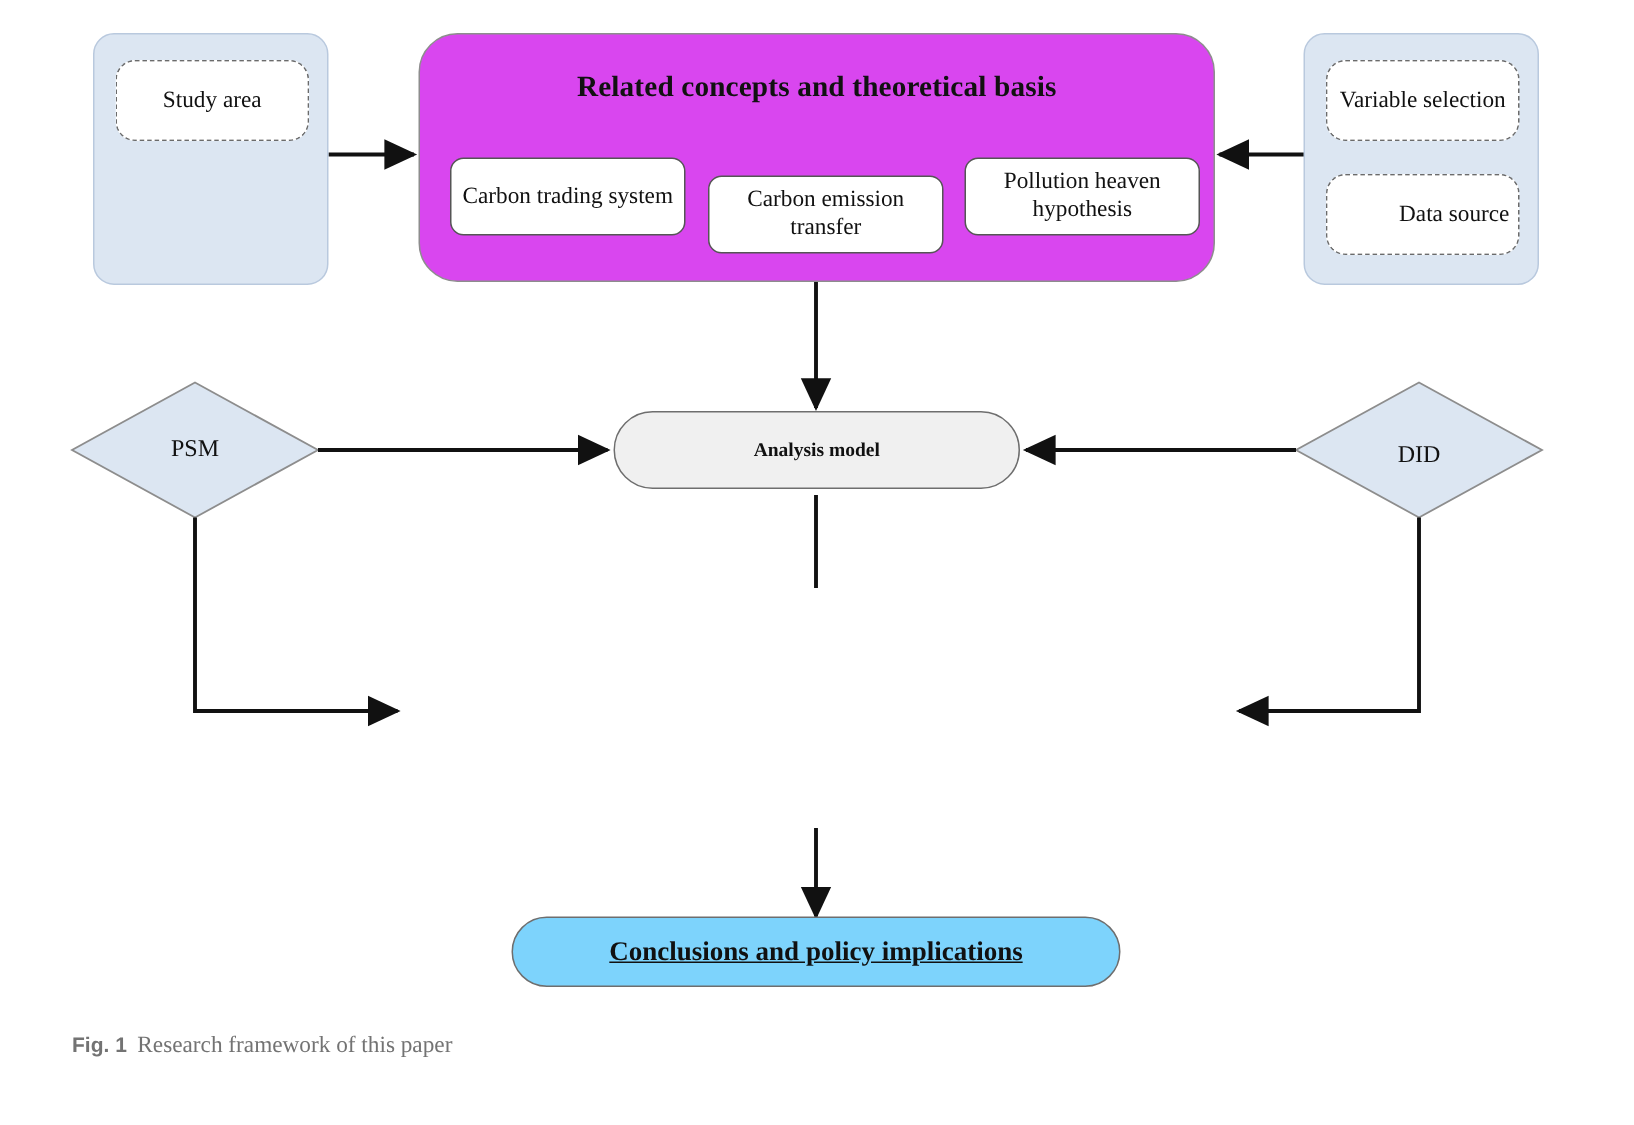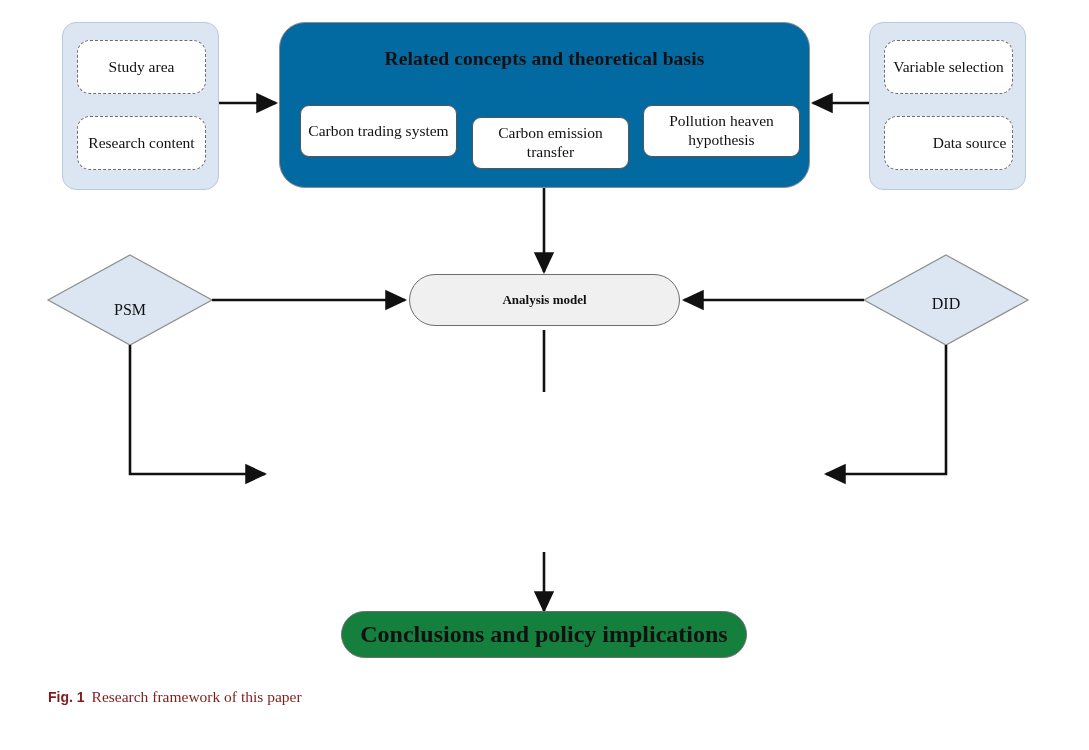--- a/index.html
+++ b/index.html
@@ -56,21 +56,21 @@
     color: #111111;
   }
 
   
   .group-box {
     box-sizing: border-box;
     border-radius: 26px;
     border: 1px solid #8d8d8d;
     display: block;
   }
-  .group-box.pink { background: #0369a1; }
+  .group-box.pink { background: #d946ef; }
   .group-box.green { background: #e3eed9; }
   .group-title {
     position: absolute;
     left: 0;
     right: 0;
     text-align: center;
     font-weight: bold;
     font-size: 19.5px;
     color: #111111;
     letter-spacing: 0.1px;
@@ -100,42 +100,43 @@
     align-items: center;
     justify-content: center;
     font-weight: bold;
     text-align: center;
   }
   .pill.analysis {
     background: #f0f0f0;
     font-size: 13px;
   }
   .pill.conclusions {
-    background: #15803d;
-    font-size: 24px;
+    background: #7dd3fc;
+    font-size: 18px;
+    text-decoration: underline;
   }
 
   
   .diamond-label {
     position: absolute;
     display: flex;
     align-items: center;
     justify-content: center;
     font-size: 16px;
     color: #111111;
     pointer-events: none;
   }
 
   
   .caption {
     position: absolute;
     left: 48px;
     top: 688px;
     font-size: 15px;
-    color: #7f1d1d;
+    color: #737373;
     white-space: nowrap;
   }
   .caption .fig-label {
     font-family: "Liberation Sans", sans-serif;
     font-weight: bold;
     font-size: 14px;
     margin-right: 7px;
   }
   .caption .fig-text {
     font-family: "Liberation Serif", serif;
@@ -174,23 +175,20 @@
 
     <line x1="544" y1="330" x2="544" y2="392" stroke="#111111" stroke-width="2.6"></line>
 
     <line x1="544" y1="552" x2="544" y2="611" stroke="#111111" stroke-width="2.6" marker-end="url(#arrowhead)"></line>
   </svg>
 
   <div class="node side-panel" style="left:62px; top:22px; width:157px; height:168px;">
     <div class="dashed-box" style="left:14px; top:17px; width:129px; height:54px;">
       <span>Study area</span>
     </div>
-    <div class="dashed-box" style="left:14px; top:93px; width:129px; height:54px;">
-      <span>Research content</span>
-    </div>
   </div>
 
   <div class="node side-panel" style="left:869px; top:22px; width:157px; height:168px;">
     <div class="dashed-box" style="left:14px; top:17px; width:129px; height:54px;">
       <span>Variable selection</span>
     </div>
     <div class="dashed-box" style="left:14px; top:93px; width:129px; height:54px;padding-left:42px;">
       <span>Data source</span>
     </div>
   </div>
@@ -202,21 +200,21 @@
       <span>Carbon trading system</span>
     </div>
     <div class="white-box" style="left:192px; top:94px; width:157px; height:52px;">
       <span>Carbon emission transfer</span>
     </div>
     <div class="white-box" style="left:363px; top:82px; width:157px; height:52px;">
       <span>Pollution heaven hypothesis</span>
     </div>
   </div>
 
-  <div class="diamond-label" style="left:80px; top:296px; width:100px; height:28px;">PSM</div>
+  <div class="diamond-label" style="left:80px; top:286px; width:100px; height:28px;">PSM</div>
   <div class="diamond-label" style="left:896px; top:290px; width:100px; height:28px;">DID</div>
 
   <div class="node pill analysis" style="left:409px; top:274px; width:271px; height:52px;">
     <span>Analysis model</span>
   </div>
 
 
   <div class="node pill conclusions" style="left:341px; top:611px; width:406px; height:47px;">
     <span>Conclusions and policy implications</span>
   </div>

